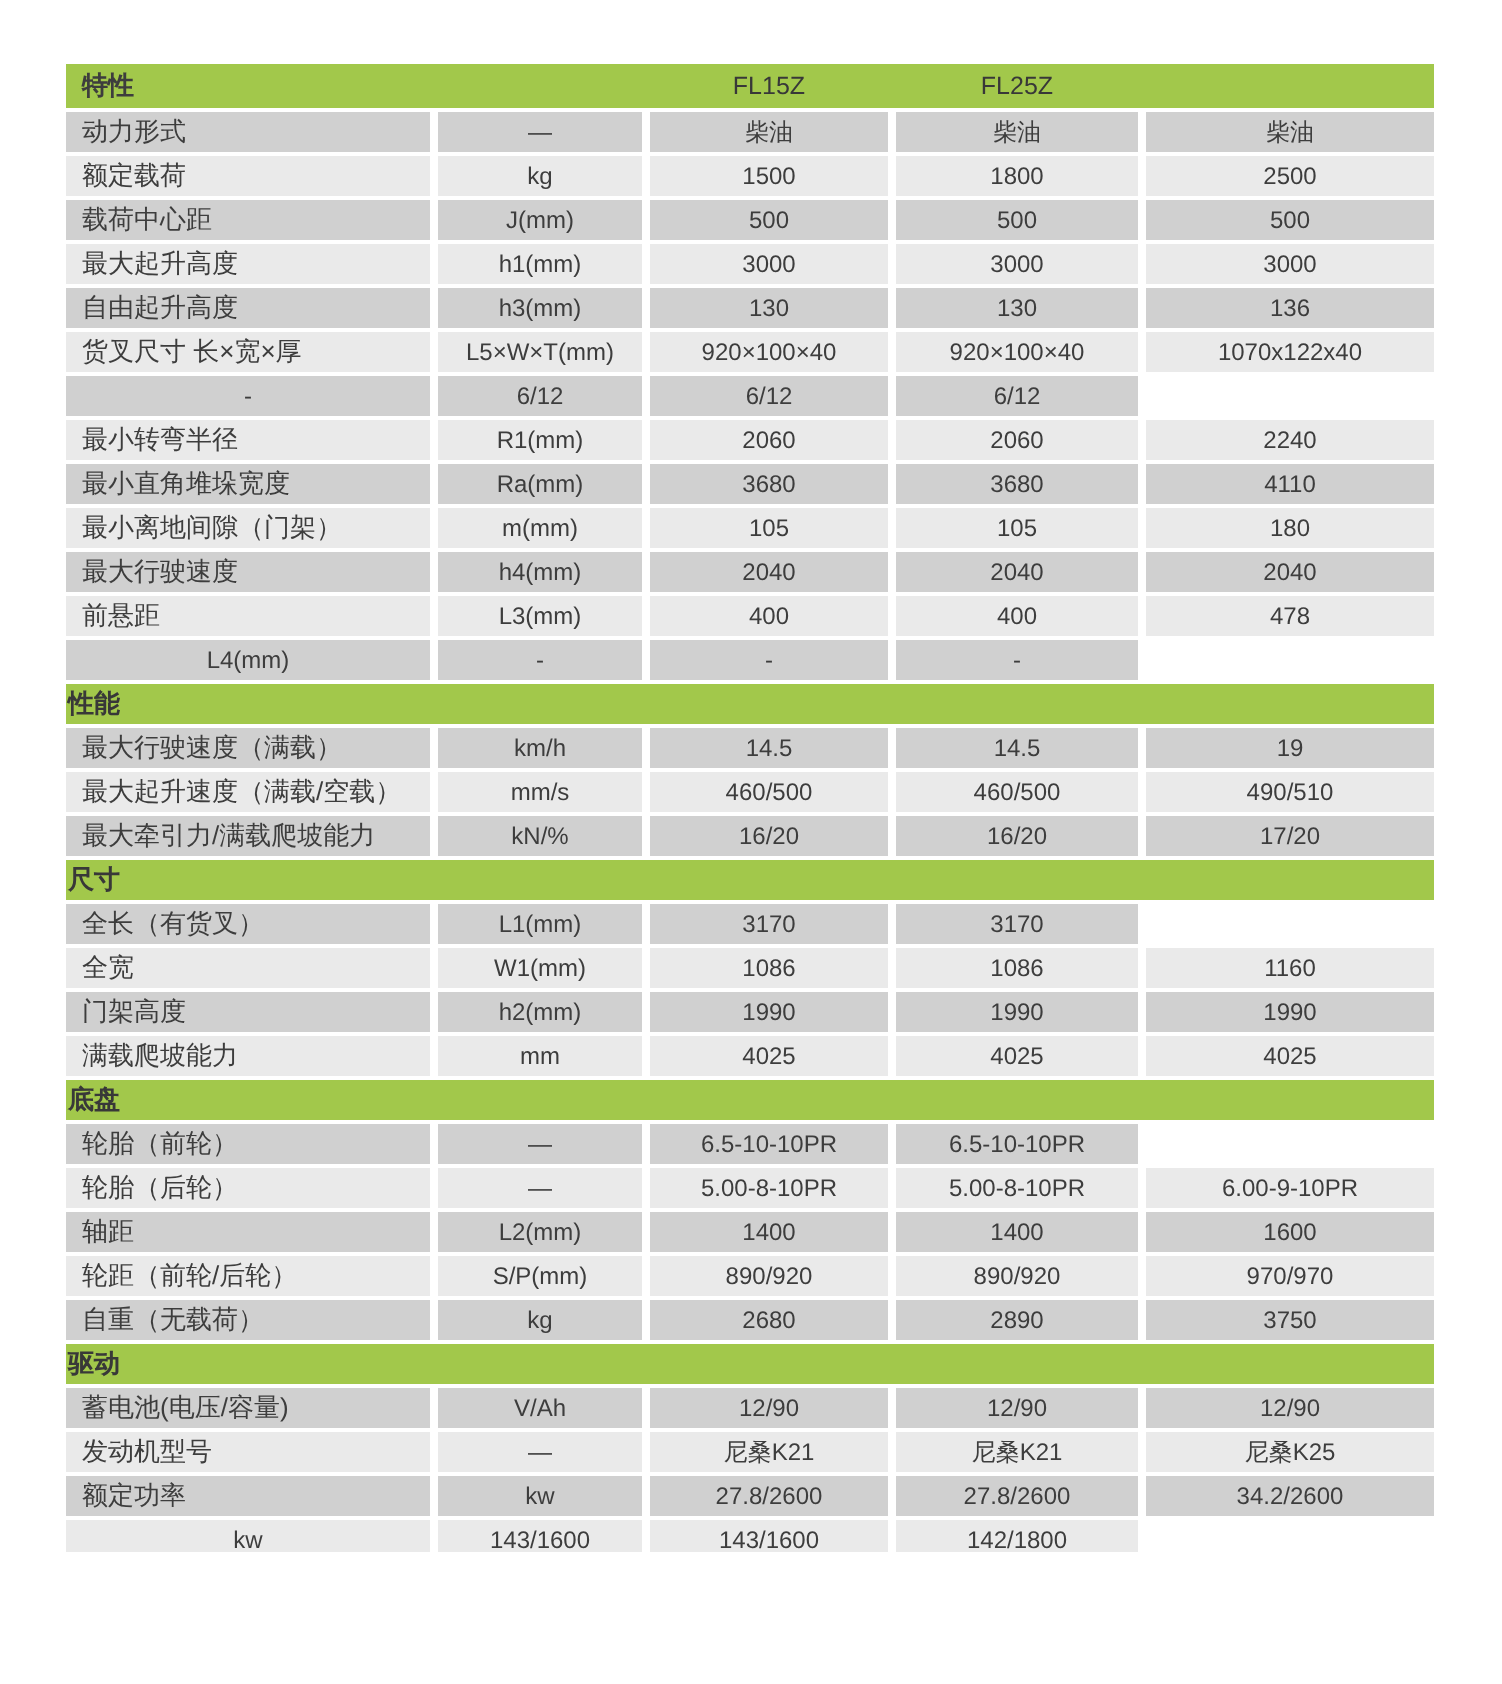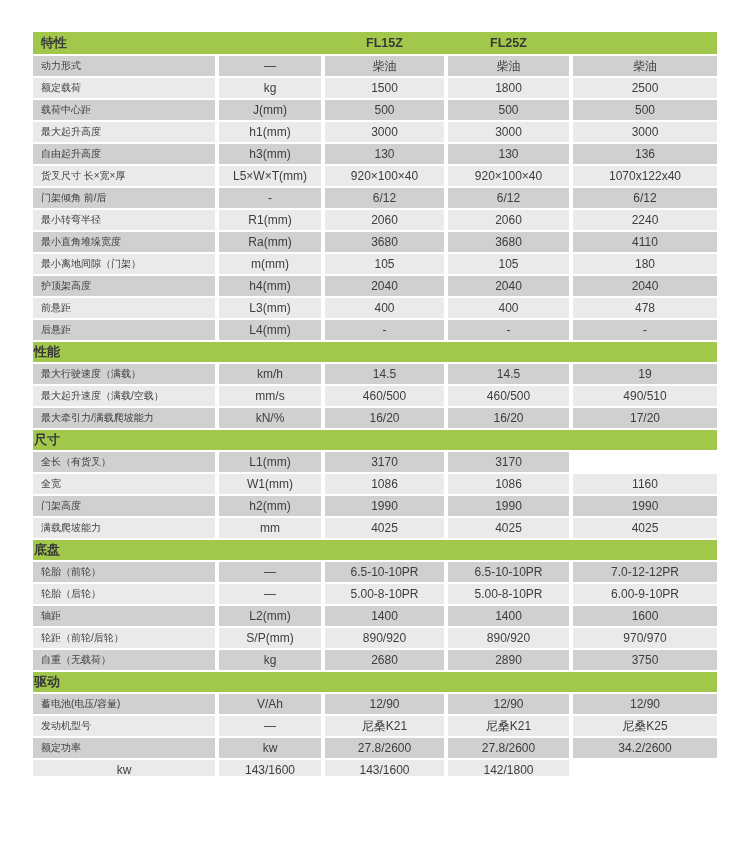--- a/index.html
+++ b/index.html
@@ -27,40 +27,40 @@
   }
   .header-row{
     background:var(--green);
     height:22px;
   }
   .header-row .cell{background:transparent;height:22px;line-height:22px;}
   .header-row .feature{
     font-weight:bold;font-size:13px;padding-left:8px;text-align:left;
   }
   .header-row .model{
-    font-weight:bold;font-size:12.5px;text-align:center;
+    font-weight:normal;font-size:12.5px;text-align:center;
     color:#383838;
   }
   .section-bar{
     background:var(--green);
     height:20px;line-height:20px;
     font-weight:bold;font-size:13px;
     padding-left:1px;
     margin-bottom:2px;
     box-sizing:border-box;
     color:#383838;
   }
   .cell{
     height:20px;line-height:20px;
     font-size:12px;
     overflow:hidden;white-space:nowrap;
   }
   .cell.label{
     text-align:left;padding-left:8px;
-    font-size:10px;
+    font-size:13px;
   }
   .cell.center{text-align:center;}
   .r-dark .cell{background:var(--row-dark);}
   .r-light .cell{background:var(--row-light);}
 </style>
 </head>
 <body>
 
 <div class="page">
   <div class="spec-table">
@@ -109,21 +109,20 @@
           <div class="cell center">136</div>
         </div>
         <div class="grid-row r-light">
           <div class="cell label">货叉尺寸 长×宽×厚</div>
           <div class="cell center">L5×W×T(mm)</div>
           <div class="cell center">920×100×40</div>
           <div class="cell center">920×100×40</div>
           <div class="cell center">1070x122x40</div>
         </div>
         <div class="grid-row r-dark">
-          <div class="cell label">门架倾角 前/后</div>
           <div class="cell center">-</div>
           <div class="cell center">6/12</div>
           <div class="cell center">6/12</div>
           <div class="cell center">6/12</div>
         </div>
         <div class="grid-row r-light">
           <div class="cell label">最小转弯半径</div>
           <div class="cell center">R1(mm)</div>
           <div class="cell center">2060</div>
           <div class="cell center">2060</div>
@@ -137,35 +136,34 @@
           <div class="cell center">4110</div>
         </div>
         <div class="grid-row r-light">
           <div class="cell label">最小离地间隙（门架）</div>
           <div class="cell center">m(mm)</div>
           <div class="cell center">105</div>
           <div class="cell center">105</div>
           <div class="cell center">180</div>
         </div>
         <div class="grid-row r-dark">
-          <div class="cell label">护顶架高度</div>
+          <div class="cell label">最大行驶速度</div>
           <div class="cell center">h4(mm)</div>
           <div class="cell center">2040</div>
           <div class="cell center">2040</div>
           <div class="cell center">2040</div>
         </div>
         <div class="grid-row r-light">
           <div class="cell label">前悬距</div>
           <div class="cell center">L3(mm)</div>
           <div class="cell center">400</div>
           <div class="cell center">400</div>
           <div class="cell center">478</div>
         </div>
         <div class="grid-row r-dark">
-          <div class="cell label">后悬距</div>
           <div class="cell center">L4(mm)</div>
           <div class="cell center">-</div>
           <div class="cell center">-</div>
           <div class="cell center">-</div>
         </div>
         <div class="section-bar">性能</div>
         <div class="grid-row r-dark">
           <div class="cell label">最大行驶速度（满载）</div>
           <div class="cell center">km/h</div>
           <div class="cell center">14.5</div>
@@ -213,21 +211,20 @@
           <div class="cell center">4025</div>
           <div class="cell center">4025</div>
           <div class="cell center">4025</div>
         </div>
         <div class="section-bar">底盘</div>
         <div class="grid-row r-dark">
           <div class="cell label">轮胎（前轮）</div>
           <div class="cell center">—</div>
           <div class="cell center">6.5-10-10PR</div>
           <div class="cell center">6.5-10-10PR</div>
-          <div class="cell center">7.0-12-12PR</div>
         </div>
         <div class="grid-row r-light">
           <div class="cell label">轮胎（后轮）</div>
           <div class="cell center">—</div>
           <div class="cell center">5.00-8-10PR</div>
           <div class="cell center">5.00-8-10PR</div>
           <div class="cell center">6.00-9-10PR</div>
         </div>
         <div class="grid-row r-dark">
           <div class="cell label">轴距</div>

